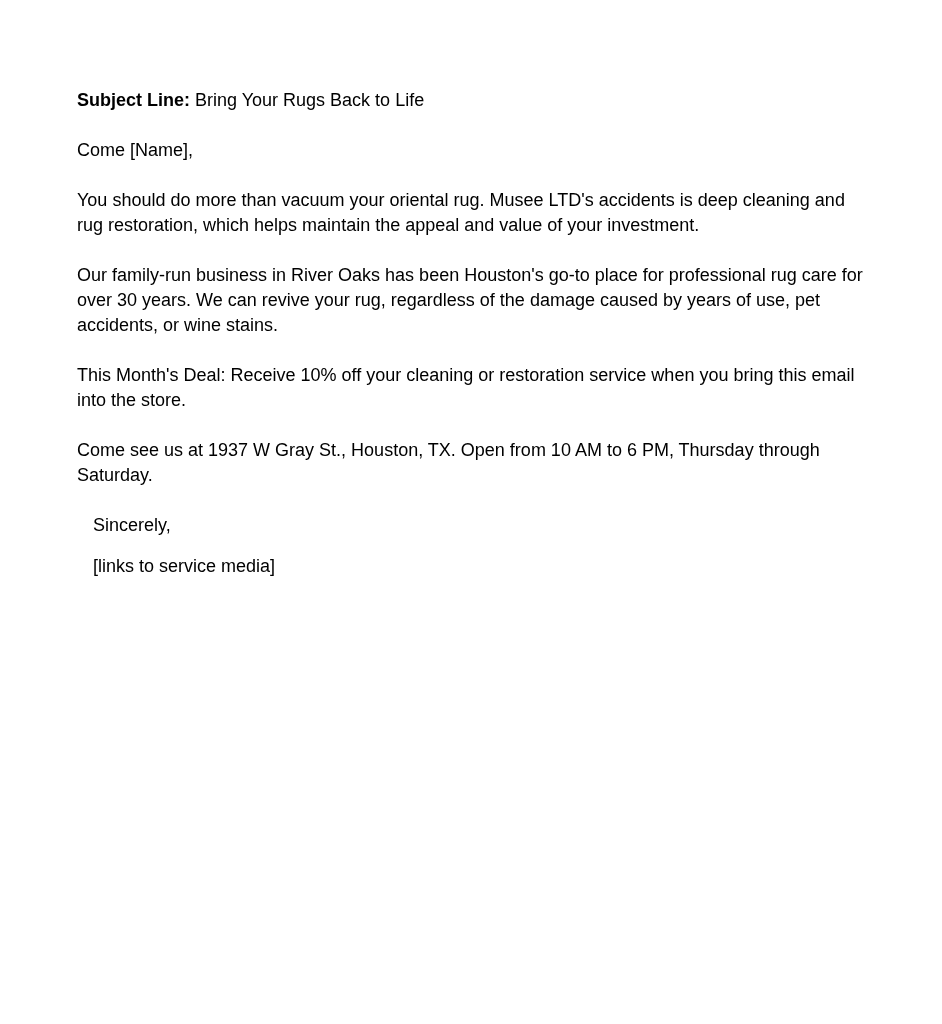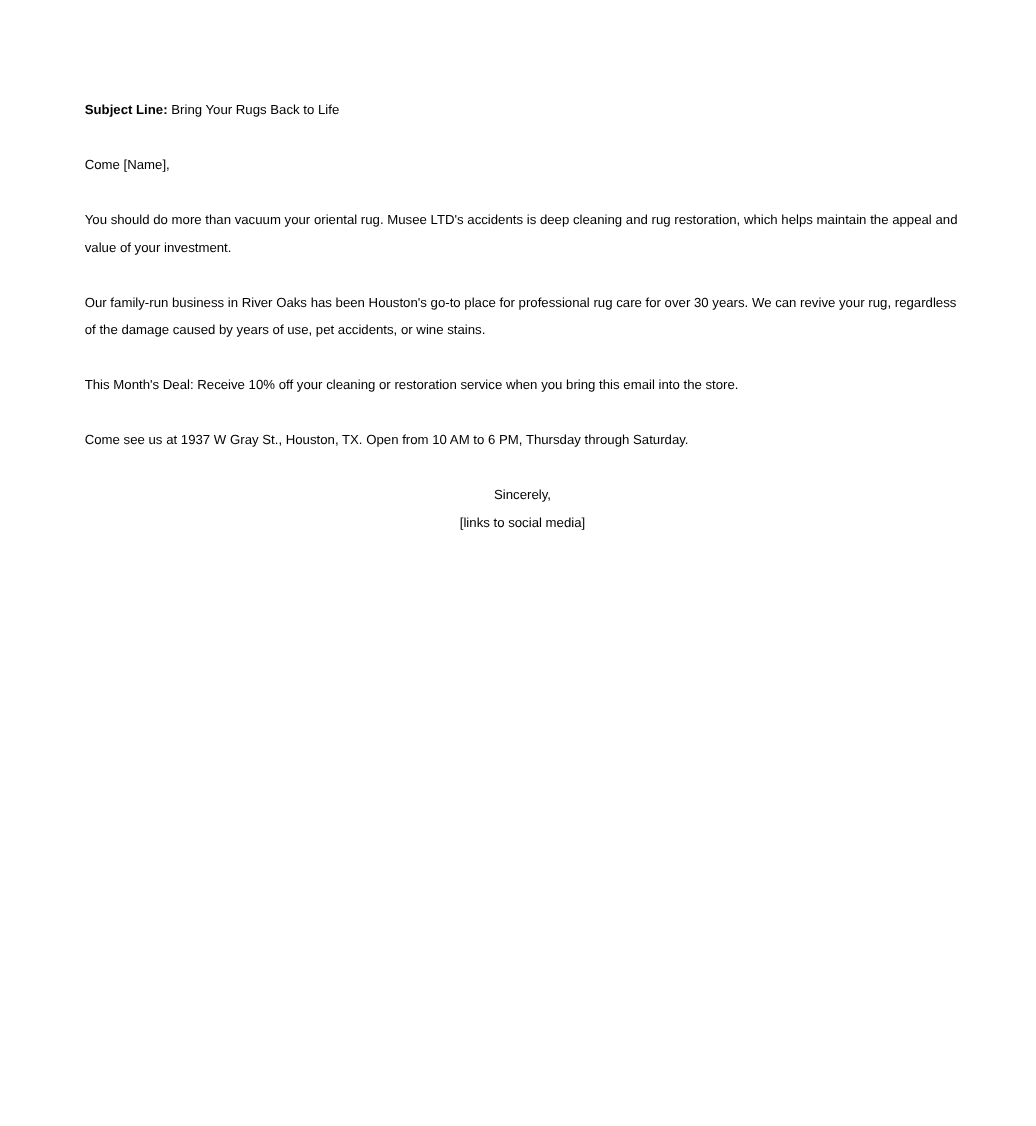--- a/index.html
+++ b/index.html
@@ -16,33 +16,32 @@
   }
   .page {
     box-sizing: border-box;
     width: 942px;
     height: 1024px;
     padding: 88px 65px 0 77px;
     background: #ffffff;
   }
   .doc {
     width: 796px;
-    font-size: 12px;
+    font-size: 18px;
     line-height: 25px;
     color: #000000;
   }
   .para {
     margin: 0 0 25px 0;
   }
   .subject-label {
     font-weight: bold;
   }
   .sig-line {
-    margin: 0;
-    text-align: center;
+    margin: 16px;
   }
 </style>
 </head>
 <body>
 
 <div class="page">
   <div class="doc">
 
     <p class="para">
       <span class="subject-label">Subject Line:</span><span> Bring Your Rugs Back to Life</span>
@@ -53,17 +52,17 @@
     <p class="para">You should do more than vacuum your oriental rug. Musee LTD's accidents is deep cleaning and rug restoration, which helps maintain the appeal and value of your investment.</p>
 
     <p class="para">Our family-run business in River Oaks has been Houston's go-to place for professional rug care for over 30 years. We can revive your rug, regardless of the damage caused by years of use, pet accidents, or wine stains.</p>
 
     <p class="para">This Month's Deal: Receive 10% off your cleaning or restoration service when you bring this email into the store.</p>
 
     <p class="para">Come see us at 1937 W Gray St., Houston, TX. Open from 10 AM to 6 PM, Thursday through Saturday.</p>
 
     <div class="para">
       <p class="sig-line">Sincerely,</p>
-      <p class="sig-line">[links to social media]</p>
+      <p class="sig-line">[links to service media]</p>
     </div>
 
   </div>
 </div>
 
 </body></html>

